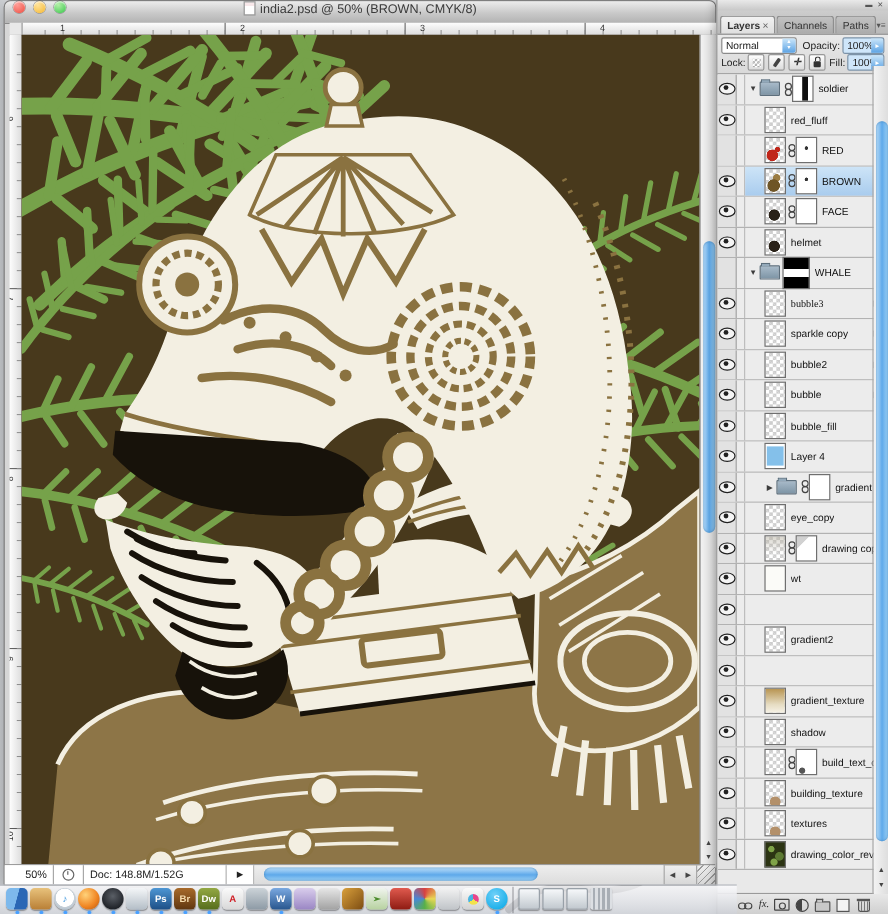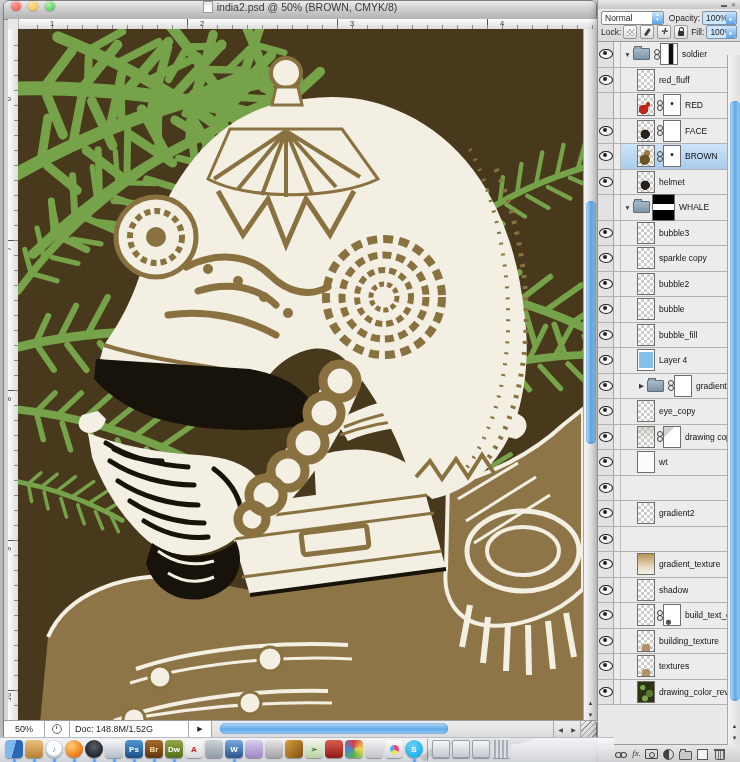--- a/index.html
+++ b/index.html
@@ -42,21 +42,21 @@
   #canvas{position:absolute;left:14px;top:28px;width:565px;height:694px;overflow:hidden;background:#48391c}
   
   #vscroll{position:absolute;left:579px;top:28px;width:14px;height:694px;background:linear-gradient(90deg,#f2f2f2,#dadada);
            border-left:1px solid #a5a5a5;box-sizing:border-box}
   .vthumb{position:absolute;left:1.5px;width:10px;border-radius:5px;
           background:linear-gradient(90deg,#bfe0fa,#5ea9ea 50%,#9cd0f5);box-shadow:inset 0 0 2px #3f83bd}
   .scrarr{position:absolute;left:0;width:13px;text-align:center;font-size:6px;color:#444;line-height:12px}
   #statusbar{position:absolute;left:0;right:0;bottom:0;height:16px;background:linear-gradient(#efefef,#d7d7d7);
              border-top:1px solid #9c9c9c;display:flex;align-items:stretch;font-size:9px;color:#222}
   .seg{border-right:1px solid #a8a8a8;display:flex;align-items:center;padding:0 5px;background:#fff}
-  #zoombox{width:30px;justify-content:center}
+  #zoombox{width:30px;justify-content:flex-end}
   #statmenu{width:14px;justify-content:center}
   .dialic{width:8px;height:8px;border:1px solid #666;border-radius:50%;position:relative}
   .dialic::after{content:"";position:absolute;left:3px;top:1px;width:1px;height:3px;background:#666}
   #docseg{min-width:108px}
   #flyseg{width:12px;justify-content:center;font-size:7px}
   #hscroll{flex:1;position:relative;background:linear-gradient(#eee,#dcdcdc);border-right:1px solid #a8a8a8}
   .hthumb{position:absolute;top:2px;height:11px;border-radius:6px;
           background:linear-gradient(#bfe0fa,#5ea9ea 55%,#9cd0f5);box-shadow:inset 0 0 2px #3f83bd}
   #harrows{width:26px;display:flex;align-items:center;justify-content:space-around;font-size:6px;color:#444;border-right:1px solid #a8a8a8}
   #grip{width:15px;background:repeating-linear-gradient(135deg,transparent 0 3px,#9a9a9a 3px 4px)}
@@ -364,20 +364,26 @@
       </div>
     <div id="grip"></div>
   </div>
 </div>
 
 <div id="palette">
   <div id="palhead">
     <span>▬</span>
     <span>✕</span>
   </div>
+  <div id="paltabs">
+    <span class="tab active"><span>Layers</span><span class="x">×</span></span>
+    <span class="tab">Channels</span>
+    <span class="tab">Paths</span>
+    <span id="tabmenu">▾≡</span>
+  </div>
   <div id="palctrl">
     <div class="ctlrow">
       <div id="blend">
           <span>Normal</span>
           <span id="blendpop">▲
 ▼</span>
         </div>
       <span class="vlabel">Opacity:</span>
       <div class="vbox">
           <span>100%</span>
@@ -441,48 +447,48 @@
     <div class="gapcell"></div>
     <div class="rowbody" style="padding-left: 16px;">
 
       <span class="thumb chk th-checker-red"></span>
       <span class="linkic"></span>
       <span class="maskth mk-dot"></span>
       <span class="lname">RED</span>
 
     </div>
   </div>
+      <div class="layer-row sel">
+    <div class="eyecell">
+          <span class="eye" style="visibility: visible;"></span>
+        </div>
+    <div class="gapcell"></div>
+    <div class="rowbody" style="padding-left: 16px;">
+
+      <span class="thumb chk th-checker-art"></span>
+      <span class="linkic"></span>
+      <span class="maskth mk-dot"></span>
+      <span class="lname">BROWN</span>
+
+    </div>
+  </div>
       <div class="layer-row">
     <div class="eyecell">
           <span class="eye" style="visibility: visible;"></span>
         </div>
     <div class="gapcell"></div>
     <div class="rowbody" style="padding-left: 16px;">
 
       <span class="thumb chk th-checker-dark"></span>
       <span class="linkic"></span>
       <span class="maskth mk-blank"></span>
       <span class="lname">FACE</span>
 
     </div>
   </div>
-      <div class="layer-row sel">
-    <div class="eyecell">
-          <span class="eye" style="visibility: visible;"></span>
-        </div>
-    <div class="gapcell"></div>
-    <div class="rowbody" style="padding-left: 16px;">
-
-      <span class="thumb chk th-checker-art"></span>
-      <span class="linkic"></span>
-      <span class="maskth mk-dot"></span>
-      <span class="lname">BROWN</span>
-
-    </div>
-  </div>
       <div class="layer-row">
     <div class="eyecell">
           <span class="eye" style="visibility: visible;"></span>
         </div>
     <div class="gapcell"></div>
     <div class="rowbody" style="padding-left: 16px;">
 
       <span class="thumb chk th-checker-dark"></span>
 
       <span class="lname">helmet</span>
@@ -501,21 +507,21 @@
       <span class="maskth mk-whale"></span>
       <span class="lname">WHALE</span>
 
     </div>
   </div>
       <div class="layer-row">
     <div class="eyecell">
           <span class="eye" style="visibility: visible;"></span>
         </div>
     <div class="gapcell"></div>
-    <div class="rowbody" style="padding-left: 16px;">
+    <div class="rowbody" style="padding-left: 16px; font-family: Liberation Serif, serif;">
 
       <span class="thumb chk th-checker"></span>
 
       <span class="lname">bubble3</span>
       <span class="lockb"></span>
     </div>
   </div>
       <div class="layer-row">
     <div class="eyecell">
           <span class="eye" style="visibility: visible;"></span>

